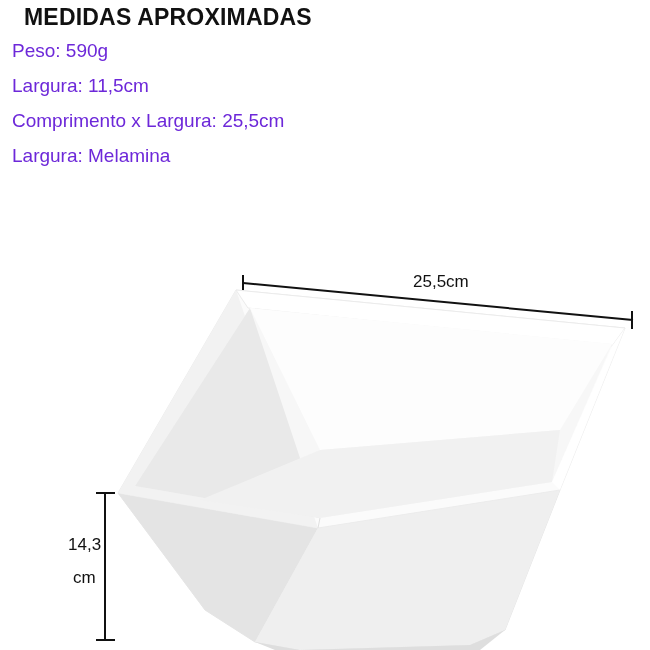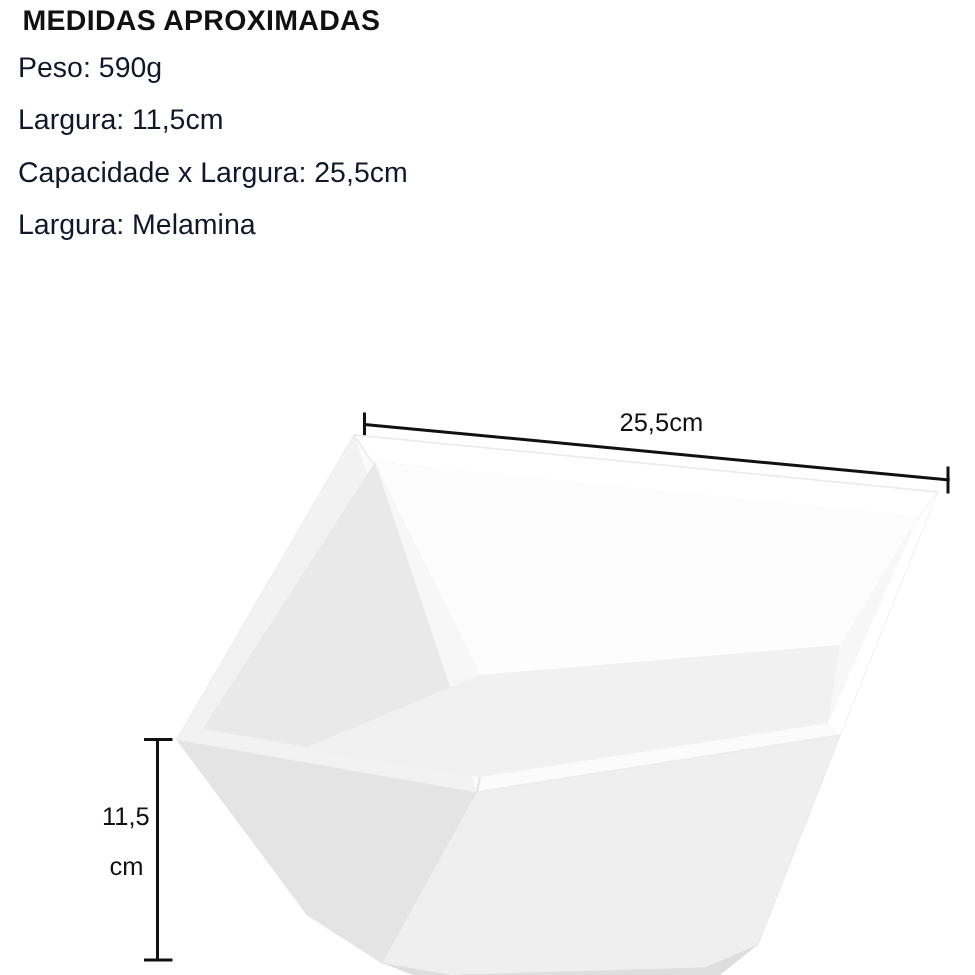--- a/index.html
+++ b/index.html
@@ -17,31 +17,31 @@
   }
 
   
   .specs {
     position: absolute;
     left: 12px;
     top: 4px;
     width: 620px;
   }
   .specs-title {
-    font-size: 19px;
+    font-size: 23px;
     font-weight: bold;
     letter-spacing: 0.2px;
-    margin: 0 0 10px 3px;
+    margin: 0 0 10px 12px;
     color: #111111;
   }
   .spec-line {
     font-size: 19px;
     line-height: 1.0;
     margin: 0 0 16px 0;
-    color: #0f172a;
+    color: #6d28d9;
     white-space: nowrap;
   }
 
   
   .product-area {
     position: absolute;
     left: 0;
     top: 250px;
     width: 650px;
     height: 400px;
@@ -73,21 +73,21 @@
     top: 318px;
   }
 </style>
 </head>
 <body>
 
 <div class="specs">
   <h1 class="specs-title">MEDIDAS APROXIMADAS</h1>
   <p class="spec-line">Peso: 590g</p>
   <p class="spec-line">Largura: 11,5cm</p>
-  <p class="spec-line">Capacidade x Largura: 25,5cm</p>
+  <p class="spec-line">Comprimento x Largura: 25,5cm</p>
   <p class="spec-line">Largura: Melamina</p>
 </div>
 
 <div class="product-area">
 
   <svg class="bowl-svg" width="650" height="400" viewBox="0 0 650 400">
 
     <g>
       <line x1="243" y1="33" x2="633" y2="70" stroke="#111111" stroke-width="2"></line>
       <line x1="243" y1="25" x2="243" y2="42" stroke="#111111" stroke-width="2"></line>
@@ -181,15 +181,15 @@
                L 625 78
                L 612 96
                L 552 232
                Z" fill="#ffffff" opacity="0.9"></path>
 
       <line x1="318" y1="278" x2="320" y2="268" stroke="#e0e0e0" stroke-width="1"></line>
     </g>
   </svg>
 
   <span class="dim-label dim-top-label">25,5cm</span>
-  <span class="dim-label dim-left-label-1">11,5</span>
+  <span class="dim-label dim-left-label-1">14,3</span>
   <span class="dim-label dim-left-label-2">cm</span>
 </div>
 
 </body></html>

